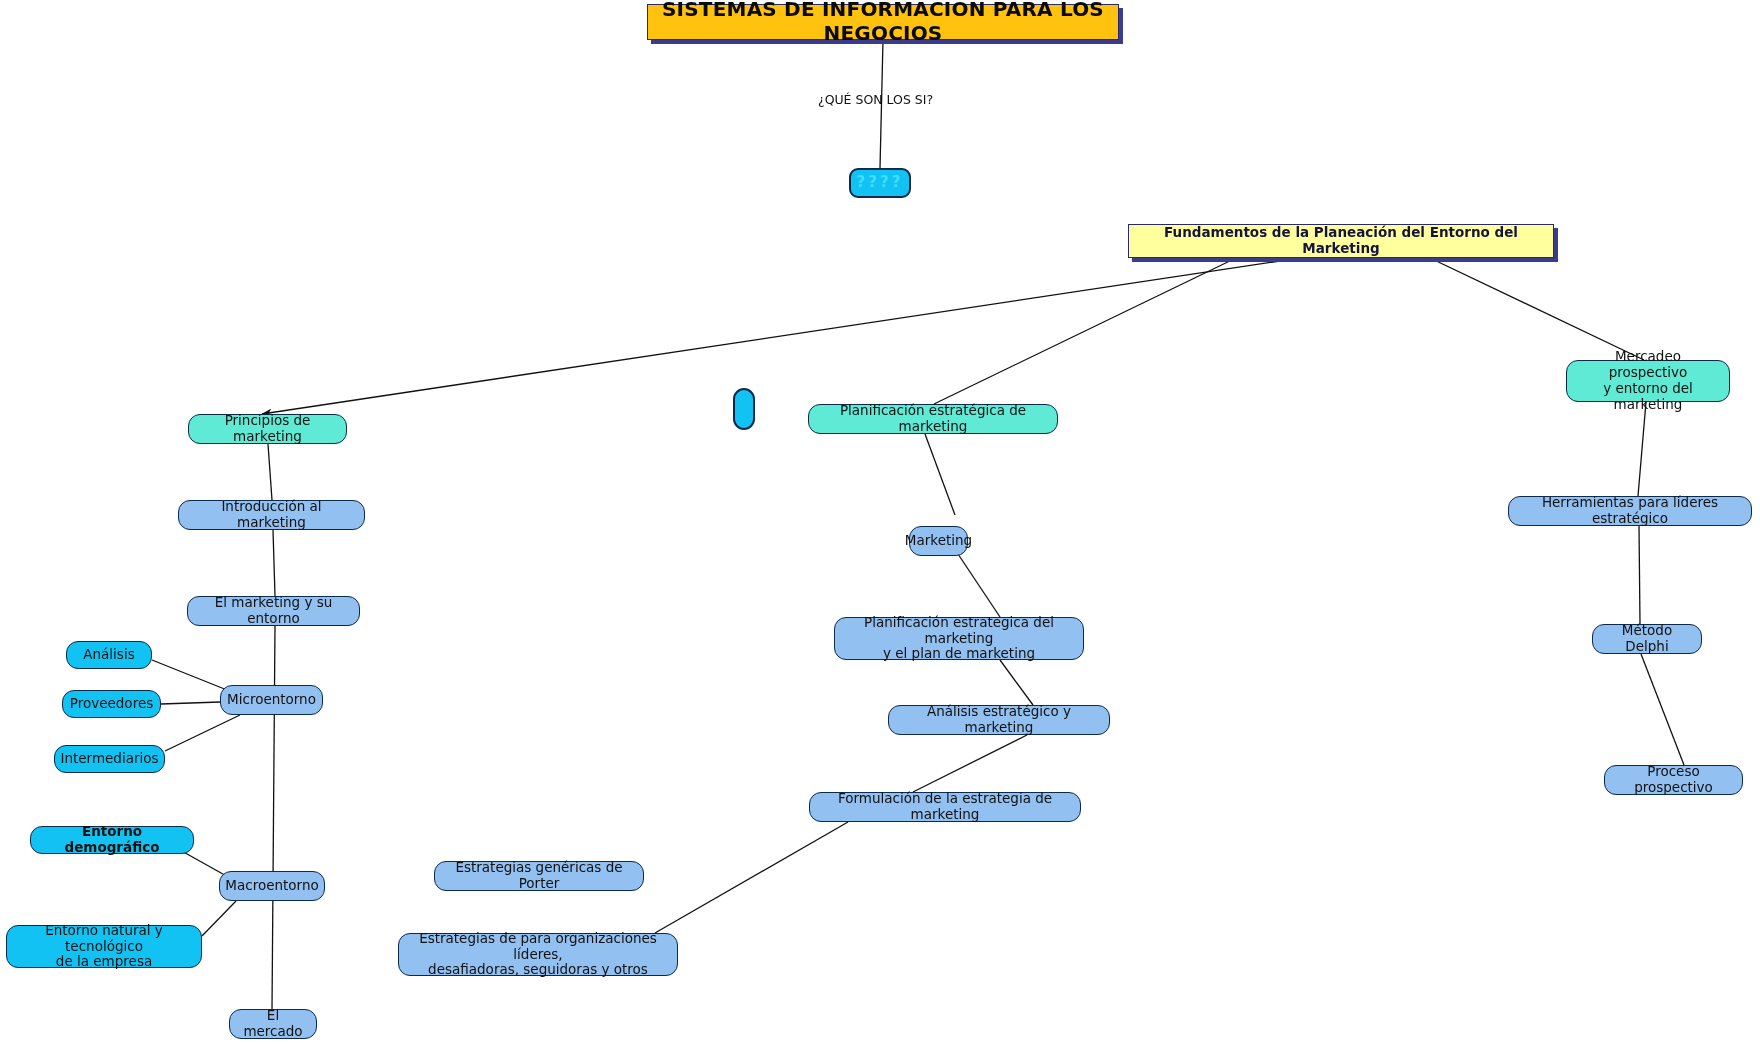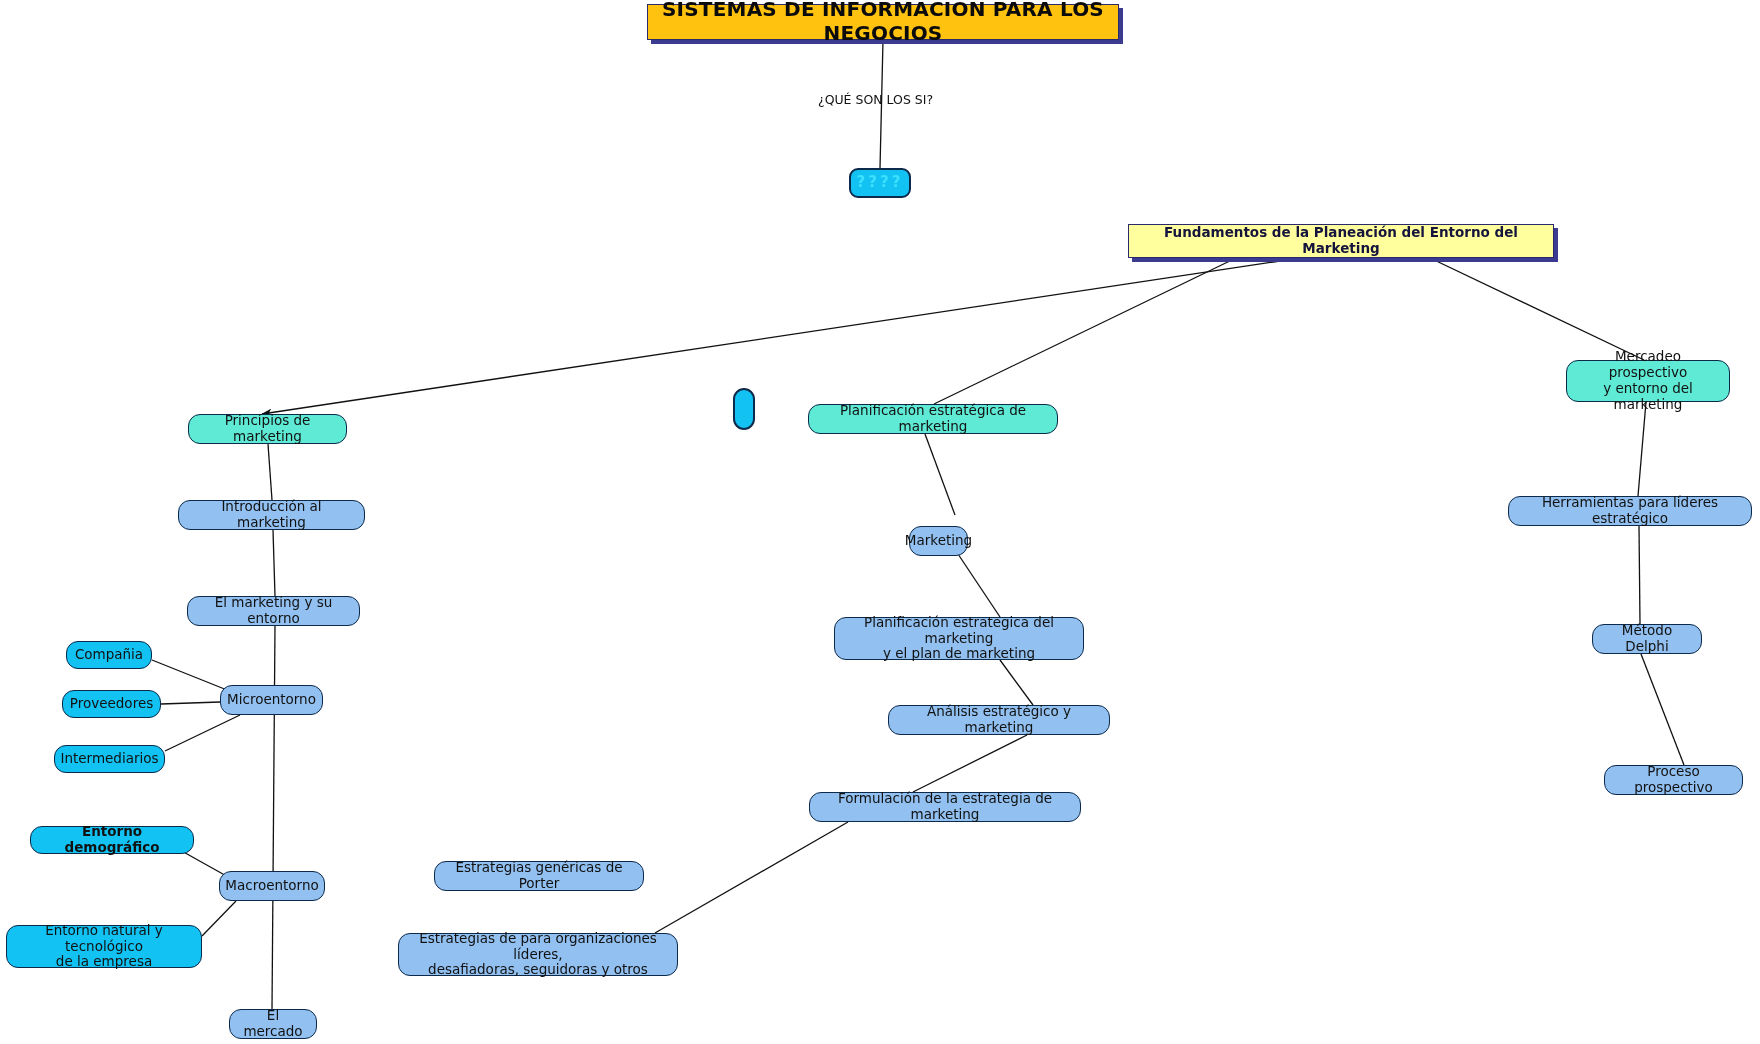--- a/index.html
+++ b/index.html
@@ -144,21 +144,21 @@
       <div class="node n-green" style="left: 808px; top: 404px; width: 250px; height: 30px;">Planificación estratégica de marketing</div>
       <div class="node n-green" style="left: 188px; top: 414px; width: 159px; height: 30px;">Principios de marketing</div>
       <div class="node n-pill" style="left: 733px; top: 388px; width: 22px; height: 42px;"></div>
       <div class="node n-blue" style="left: 178px; top: 500px; width: 187px; height: 30px;">Introducción al marketing</div>
       <div class="node n-blue" style="left: 909px; top: 515px; width: 59px; height: 30px; margin-top: 11px;">Marketing</div>
       <div class="node n-blue" style="left: 1508px; top: 496px; width: 244px; height: 30px;">Herramientas para líderes estratégico</div>
       <div class="node n-blue" style="left: 187px; top: 596px; width: 173px; height: 30px;">El marketing y su entorno</div>
       <div class="node n-blue" style="left: 834px; top: 617px; width: 250px; height: 43px;">Planificación estrategica del marketing
 y el plan de marketing</div>
       <div class="node n-blue" style="left: 1592px; top: 624px; width: 110px; height: 30px;">Método Delphi</div>
-      <div class="node n-cyan" style="left: 66px; top: 641px; width: 86px; height: 28px;">Compañia</div>
+      <div class="node n-cyan" style="left: 66px; top: 641px; width: 86px; height: 28px;">Análisis</div>
       <div class="node n-blue" style="left: 220px; top: 685px; width: 103px; height: 30px;">Microentorno</div>
       <div class="node n-cyan" style="left: 62px; top: 690px; width: 99px; height: 28px;">Proveedores</div>
       <div class="node n-blue" style="left: 888px; top: 705px; width: 222px; height: 30px;">Análisis estratégico y marketing</div>
       <div class="node n-cyan" style="left: 54px; top: 745px; width: 111px; height: 28px;">Intermediarios</div>
       <div class="node n-blue" style="left: 1604px; top: 765px; width: 139px; height: 30px;">Proceso prospectivo</div>
       <div class="node n-blue" style="left: 777px; top: 792px; width: 272px; height: 30px; margin-left: 32px;">Formulación de la estrategia de marketing</div>
       <div class="node n-cyan" style="left: 30px; top: 826px; width: 164px; height: 28px; font-weight: bold;">Entorno demográfico</div>
       <div class="node n-blue" style="left: 434px; top: 861px; width: 210px; height: 30px;">Estrategias genéricas de Porter</div>
       <div class="node n-blue" style="left: 219px; top: 871px; width: 106px; height: 30px;">Macroentorno</div>
       <div class="node n-cyan" style="left: 6px; top: 925px; width: 196px; height: 43px;">Entorno natural y tecnológico

